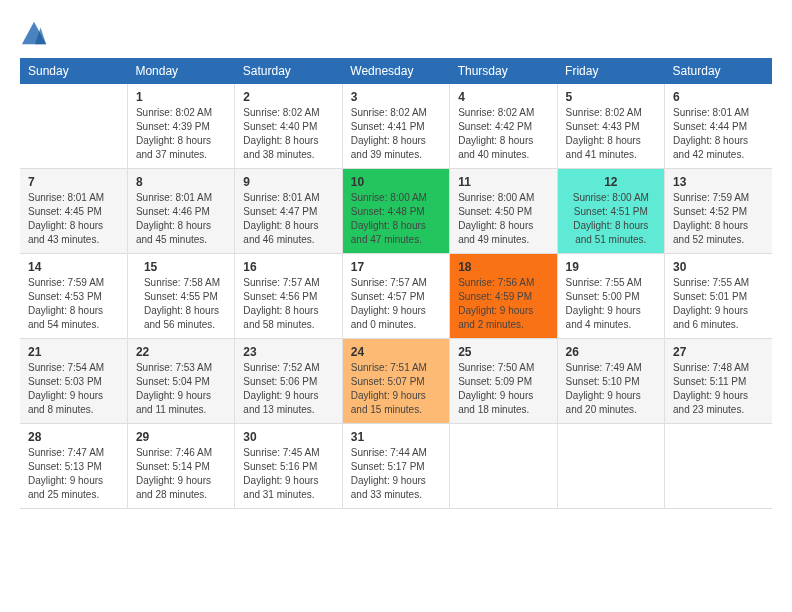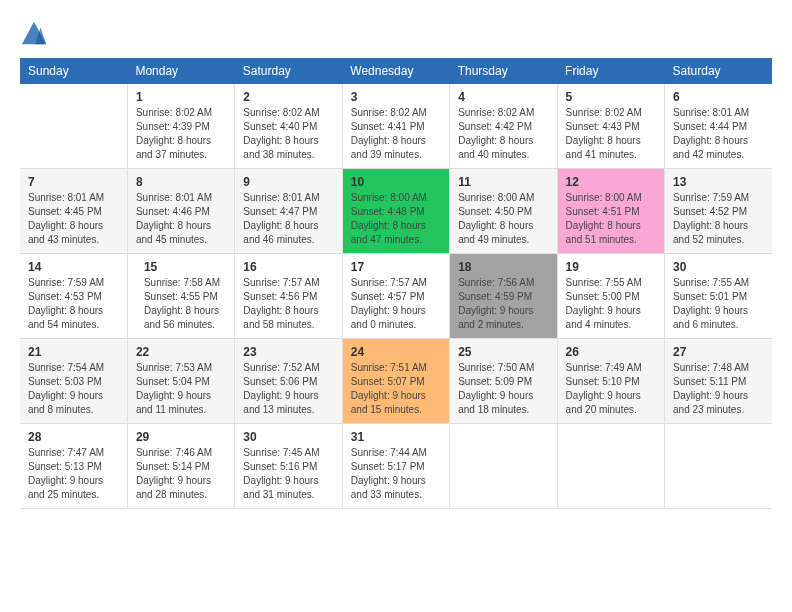--- a/index.html
+++ b/index.html
@@ -171,21 +171,21 @@
           <div class="day-info">Sunrise: 8:01 AM<br>Sunset: 4:47 PM<br>Daylight: 8 hours<br>and 46 minutes.</div>
         </td>
         <td style="background-color: #22c55e;">
           <span class="day-number">10</span>
           <div class="day-info">Sunrise: 8:00 AM<br>Sunset: 4:48 PM<br>Daylight: 8 hours<br>and 47 minutes.</div>
         </td>
         <td style="background-color: rgb(245, 245, 245);">
           <span class="day-number">11</span>
           <div class="day-info">Sunrise: 8:00 AM<br>Sunset: 4:50 PM<br>Daylight: 8 hours<br>and 49 minutes.</div>
         </td>
-        <td style="background-color: #f9a8d4;">
+        <td style="background-color: #5eead4; text-align: center;">
           <span class="day-number">12</span>
           <div class="day-info">Sunrise: 8:00 AM<br>Sunset: 4:51 PM<br>Daylight: 8 hours<br>and 51 minutes.</div>
         </td>
         <td style="background-color: rgb(245, 245, 245);">
           <span class="day-number">13</span>
           <div class="day-info">Sunrise: 7:59 AM<br>Sunset: 4:52 PM<br>Daylight: 8 hours<br>and 52 minutes.</div>
         </td>
       </tr>
       <tr class="week-row">
         <td style="background-color: rgb(255, 255, 255);">
@@ -197,21 +197,21 @@
           <div class="day-info">Sunrise: 7:58 AM<br>Sunset: 4:55 PM<br>Daylight: 8 hours<br>and 56 minutes.</div>
         </td>
         <td style="background-color: rgb(255, 255, 255);">
           <span class="day-number">16</span>
           <div class="day-info">Sunrise: 7:57 AM<br>Sunset: 4:56 PM<br>Daylight: 8 hours<br>and 58 minutes.</div>
         </td>
         <td style="background-color: rgb(255, 255, 255);">
           <span class="day-number">17</span>
           <div class="day-info">Sunrise: 7:57 AM<br>Sunset: 4:57 PM<br>Daylight: 9 hours<br>and 0 minutes.</div>
         </td>
-        <td style="background-color: #a3a3a3;">
+        <td style="background-color: #f97316;">
           <span class="day-number">18</span>
           <div class="day-info">Sunrise: 7:56 AM<br>Sunset: 4:59 PM<br>Daylight: 9 hours<br>and 2 minutes.</div>
         </td>
         <td style="background-color: rgb(255, 255, 255);">
           <span class="day-number">19</span>
           <div class="day-info">Sunrise: 7:55 AM<br>Sunset: 5:00 PM<br>Daylight: 9 hours<br>and 4 minutes.</div>
         </td>
         <td style="background-color: rgb(255, 255, 255);">
           <span class="day-number">30</span>
           <div class="day-info">Sunrise: 7:55 AM<br>Sunset: 5:01 PM<br>Daylight: 9 hours<br>and 6 minutes.</div>

